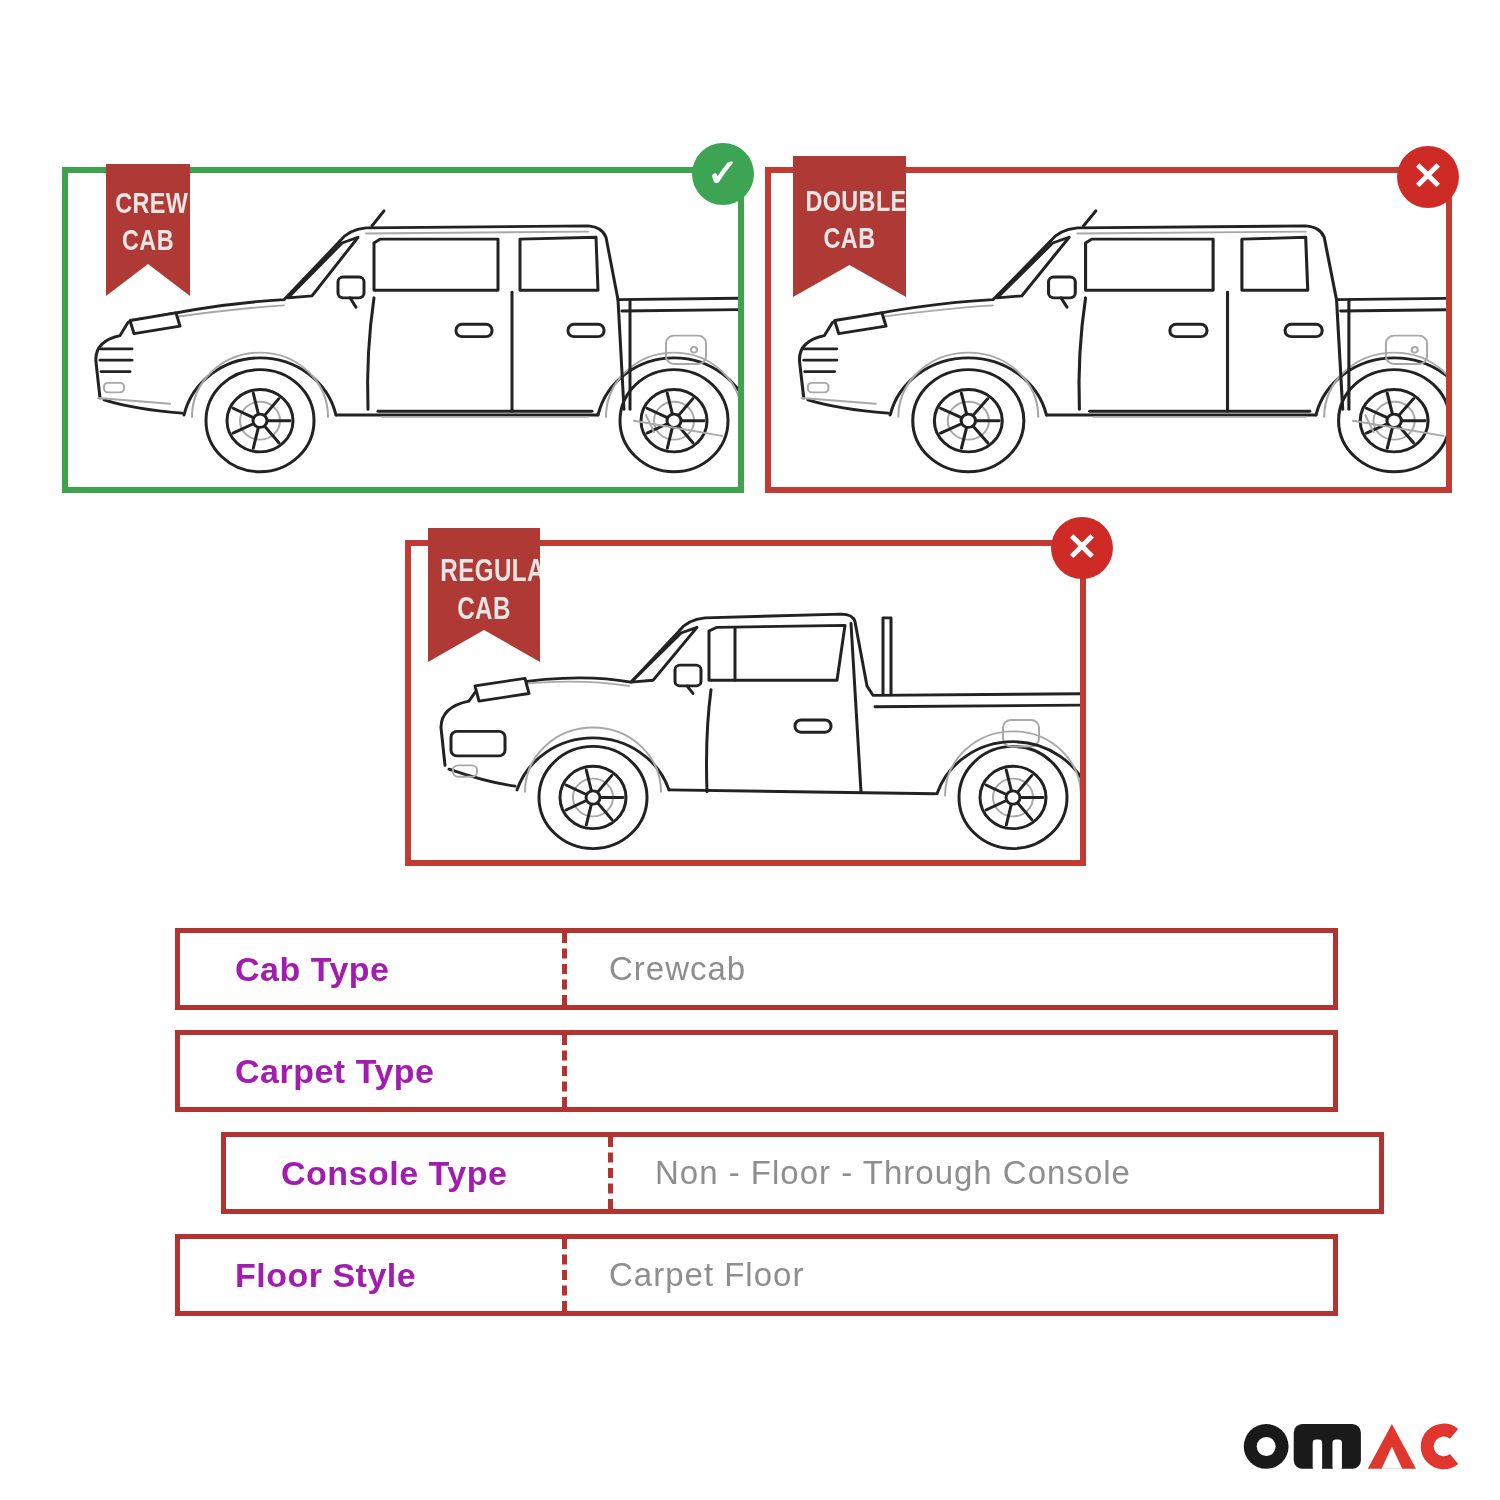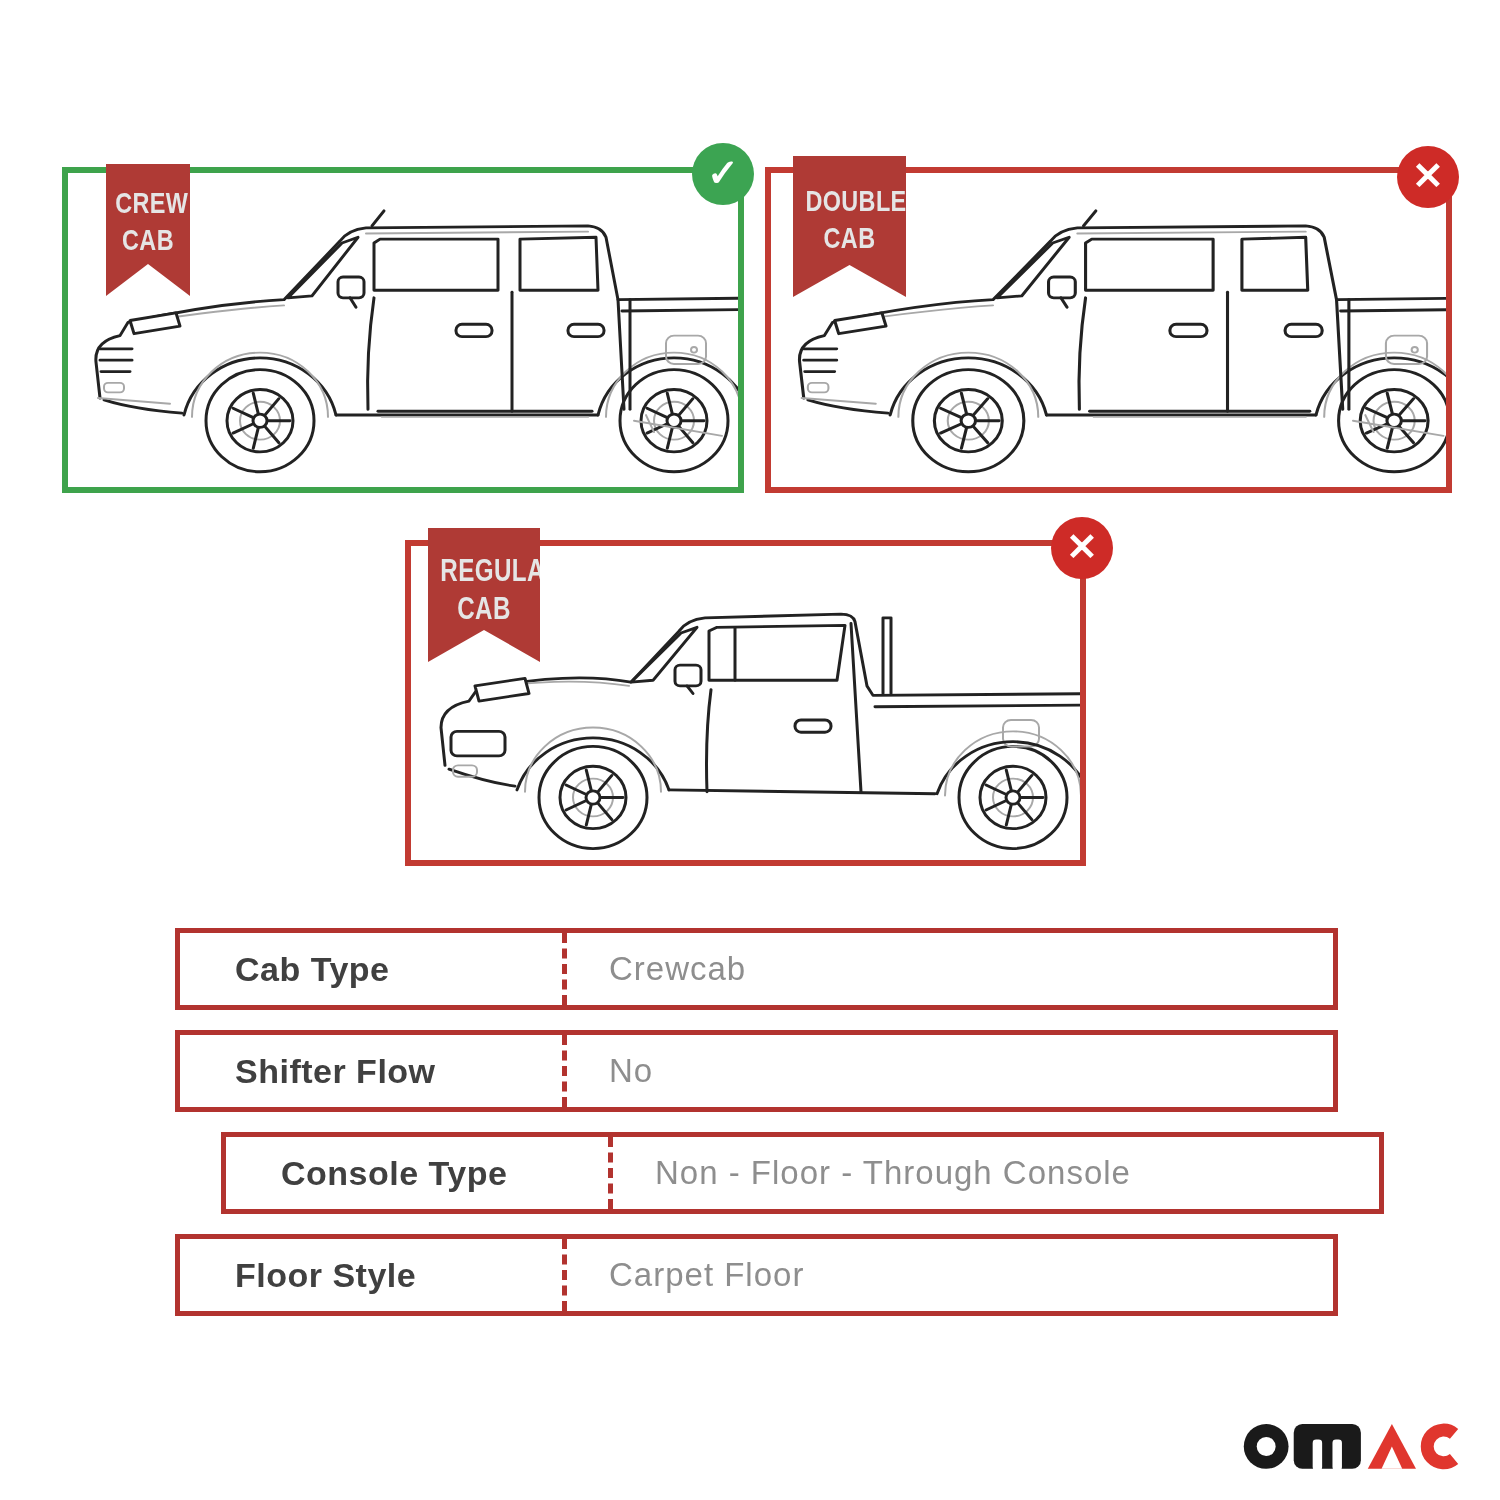--- a/index.html
+++ b/index.html
@@ -48,21 +48,21 @@
   
   .spec-row {
     position:absolute; left:175px; width:1163px; height:82px;
     border:5px solid #B2332F; background:#ffffff;
     display:flex; align-items:stretch;
   }
   #row-0 { top:928px; }  #row-1 { top:1030px; }
   #row-2 { top:1132px;margin-left:46px; } #row-3 { top:1234px;justify-content:space-between; }
   .spec-label {
     width:382px; display:flex; align-items:center; padding-left:55px;
-    font-size:34px; font-weight:700; color:#404040; letter-spacing:0.5px;
+    font-size:34px; font-weight:700; color:#a21caf; letter-spacing:0.5px;
   }
   .spec-divider { width:0; border-left:5px dashed #B2332F; }
   .spec-value {
     flex:1; display:flex; align-items:center; padding-left:42px;
     font-size:33px; font-weight:400; color:#8E8E8E; letter-spacing:1px;
   }
 
   
   #logo { position:absolute; left:1238px; top:1412px; width:232px; height:62px; }
   .visually-hidden {
@@ -210,23 +210,22 @@
   <div class="status-circle no" id="status-regular">
     <span>✕</span>
   </div>
 
   <div class="spec-row" id="row-0">
     <div class="spec-label">Cab Type</div>
     <div class="spec-divider"></div>
     <div class="spec-value">Crewcab</div>
   </div>
   <div class="spec-row" id="row-1">
-    <div class="spec-label">Shifter Flow</div>
-    <div class="spec-divider"></div>
-    <div class="spec-value">No</div>
+    <div class="spec-label">Carpet Type</div>
+    <div class="spec-divider"></div>
   </div>
   <div class="spec-row" id="row-2">
     <div class="spec-label">Console Type</div>
     <div class="spec-divider"></div>
     <div class="spec-value">Non - Floor - Through Console</div>
   </div>
   <div class="spec-row" id="row-3">
     <div class="spec-label">Floor Style</div>
     <div class="spec-divider"></div>
     <div class="spec-value">Carpet Floor</div>

